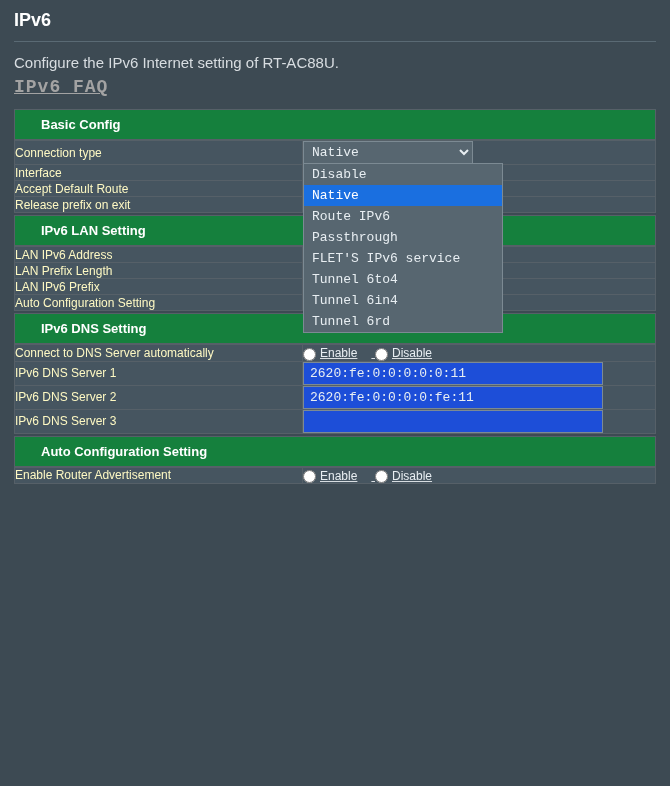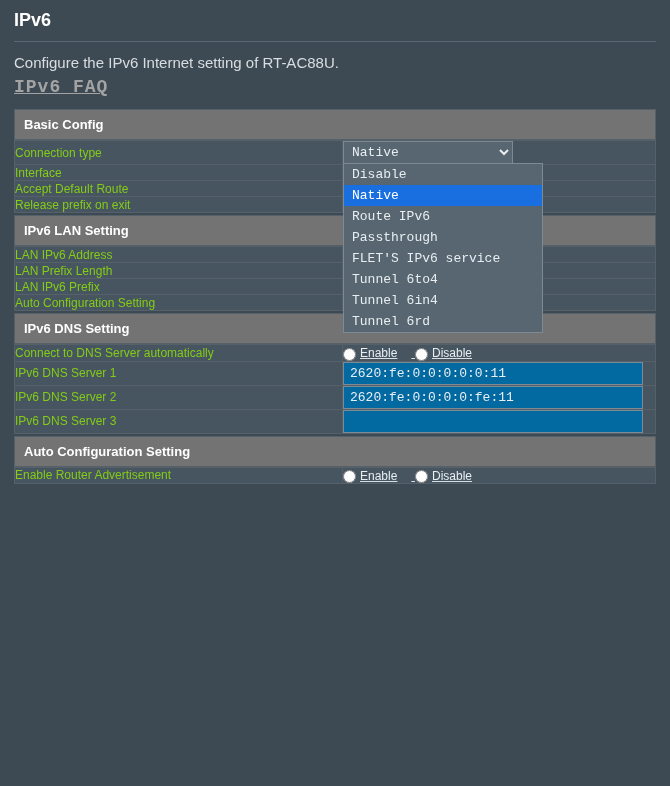--- a/index.html
+++ b/index.html
@@ -23,42 +23,42 @@
     color: #a3a3a3;
     font-family: "Courier New", monospace;
     font-weight: bold;
     text-decoration: underline;
     font-size: 18px;
     display: inline-block;
     margin-bottom: 10px;
     letter-spacing: 1px;
   }
   .section-header {
-    background: #737373;
+    background: #15803d;
     color: #ffffff;
     font-weight: bold;
     font-size: 13px;
-    padding: 7px 9px;
+    padding: 7px 26px;
     border: 1px solid #566068;
     margin-top: 2px;
   }
   table.form {
     width: 100%;
     border-collapse: collapse;
   }
   table.form td {
     border: 1px solid #566068;
     padding: 0;
     vertical-align: middle;
     background: #465560;
   }
   td.label {
-    width: 328px;
+    width: 288px;
     background: #465560;
-    color: #84cc16;
+    color: #fef9c3;
     padding: 10px 10px;
     font-size: 12px;
   }
   td.field {
     background: #3d4a53;
     padding: 6px 10px;
     text-decoration: underline;
   }
   .select-wrap {
     position: relative;
@@ -101,21 +101,21 @@
   }
   .radios input[type=radio] {
     margin-right: 4px;
     vertical-align: middle;
     accent-color: #888;
   }
   input.txt {
     width: 300px;
     font-family: "Courier New", monospace;
     font-size: 13px;
-    background: #0369a1;
+    background: #1d4ed8;
     color: #e8eef2;
     border: 1px solid #7c8a93;
     padding: 3px 6px;
   }
 </style>
 </head>
 <body>
 
 
 

